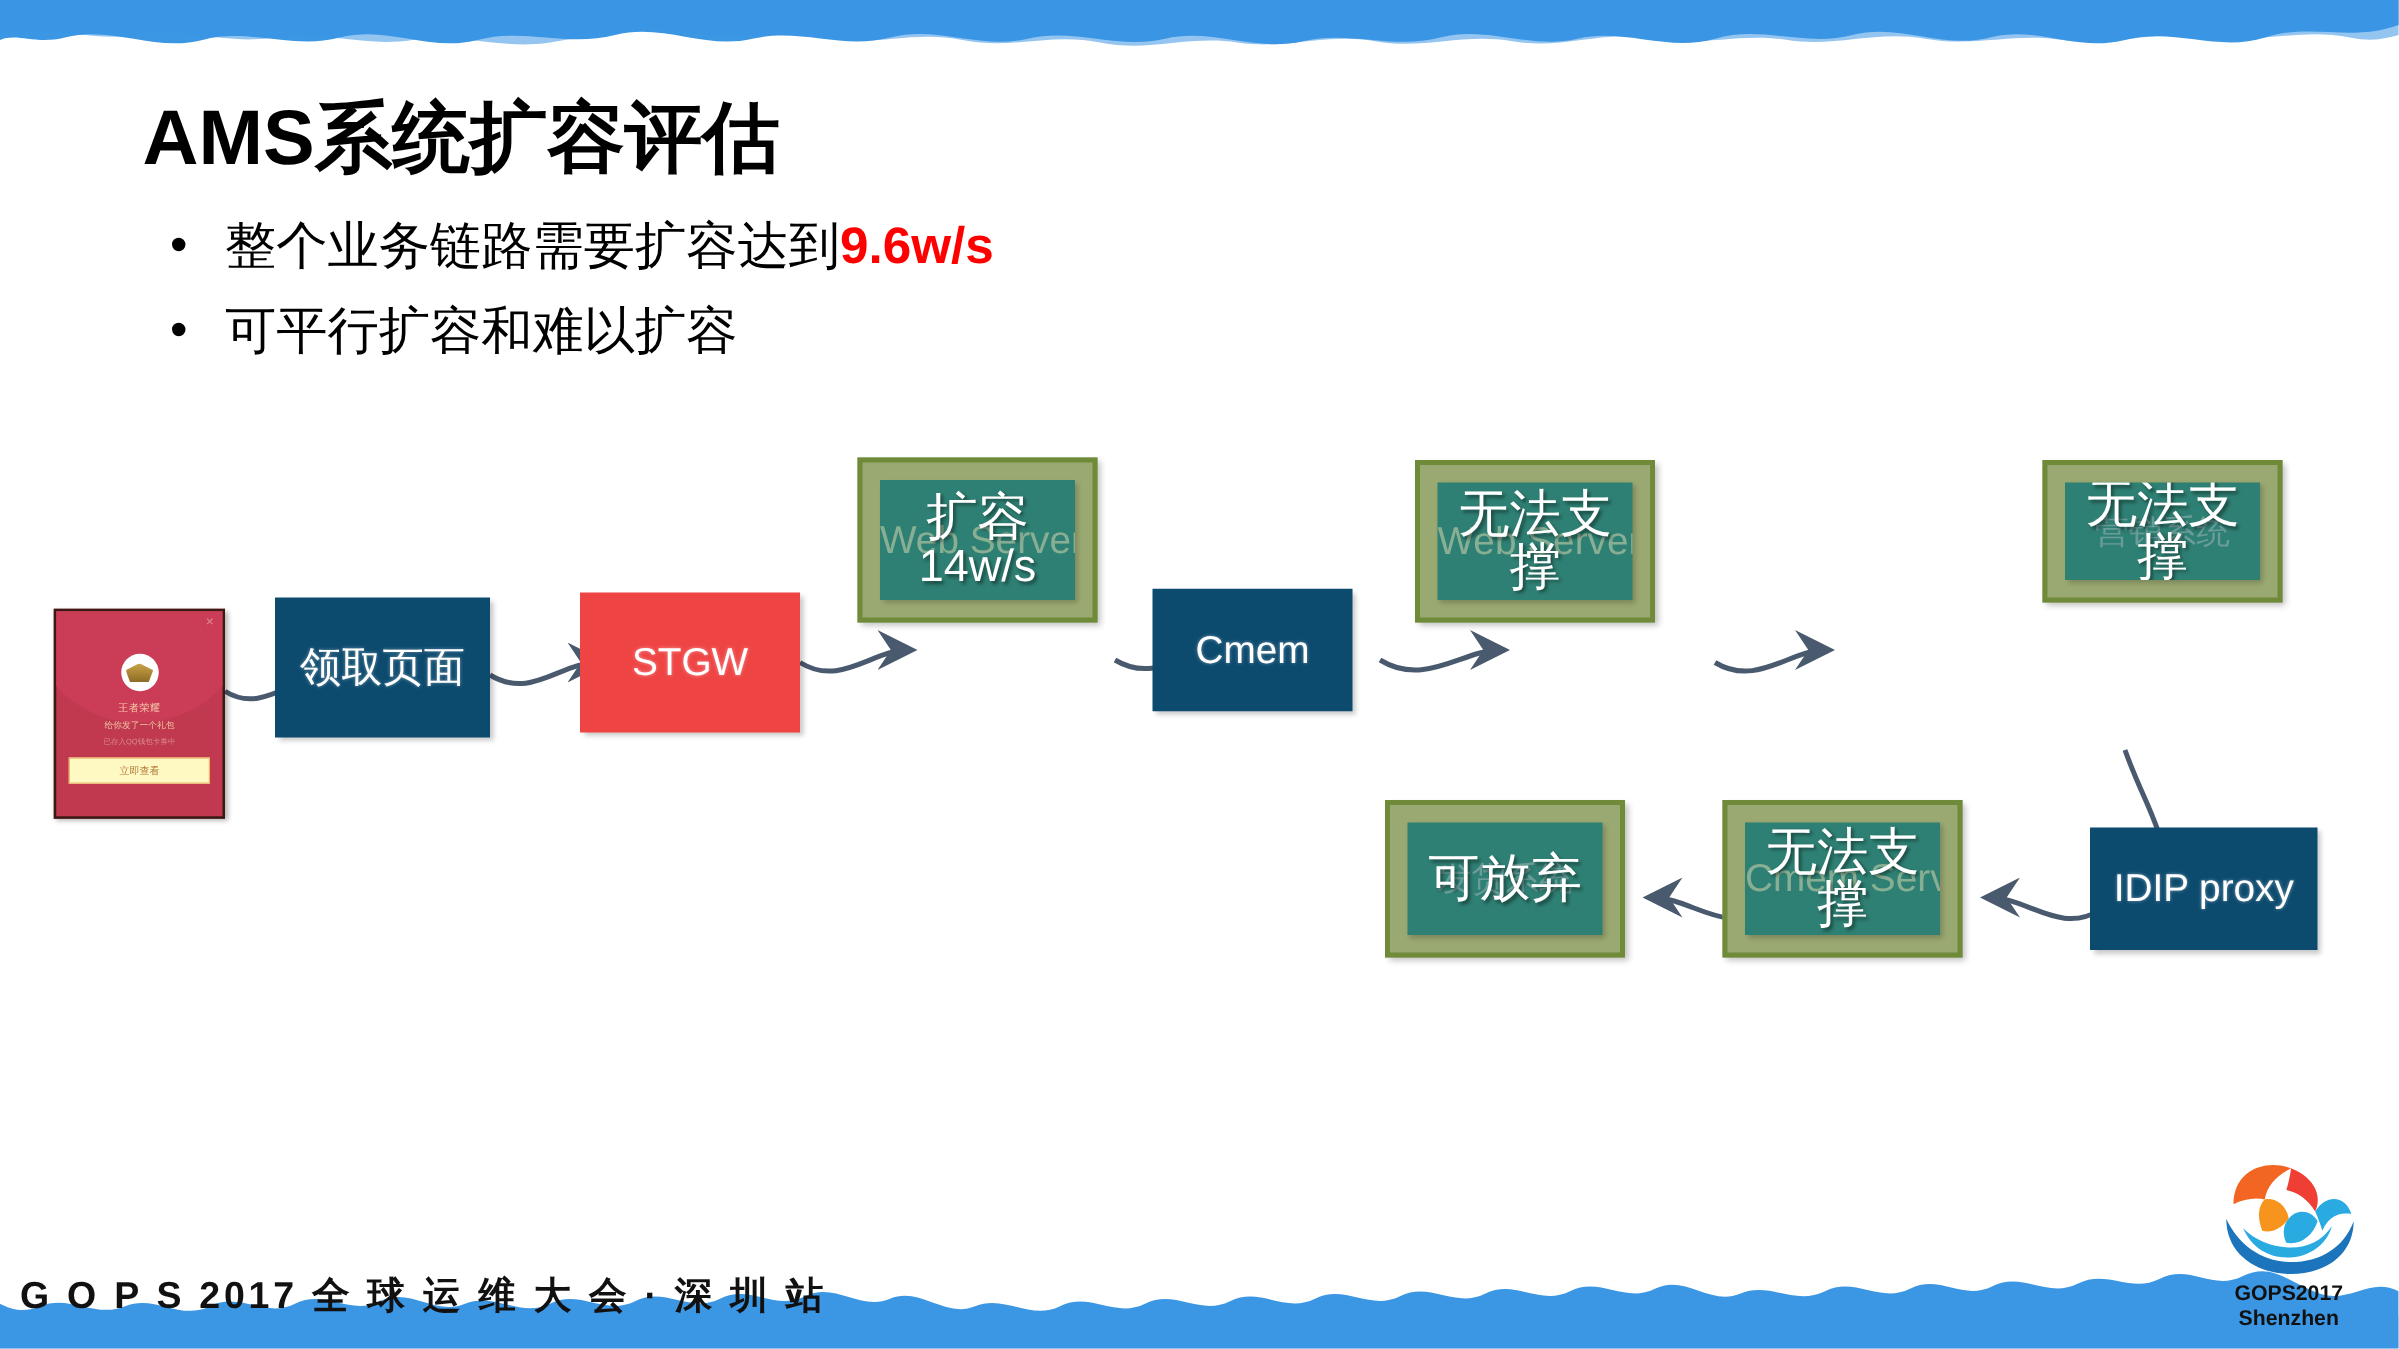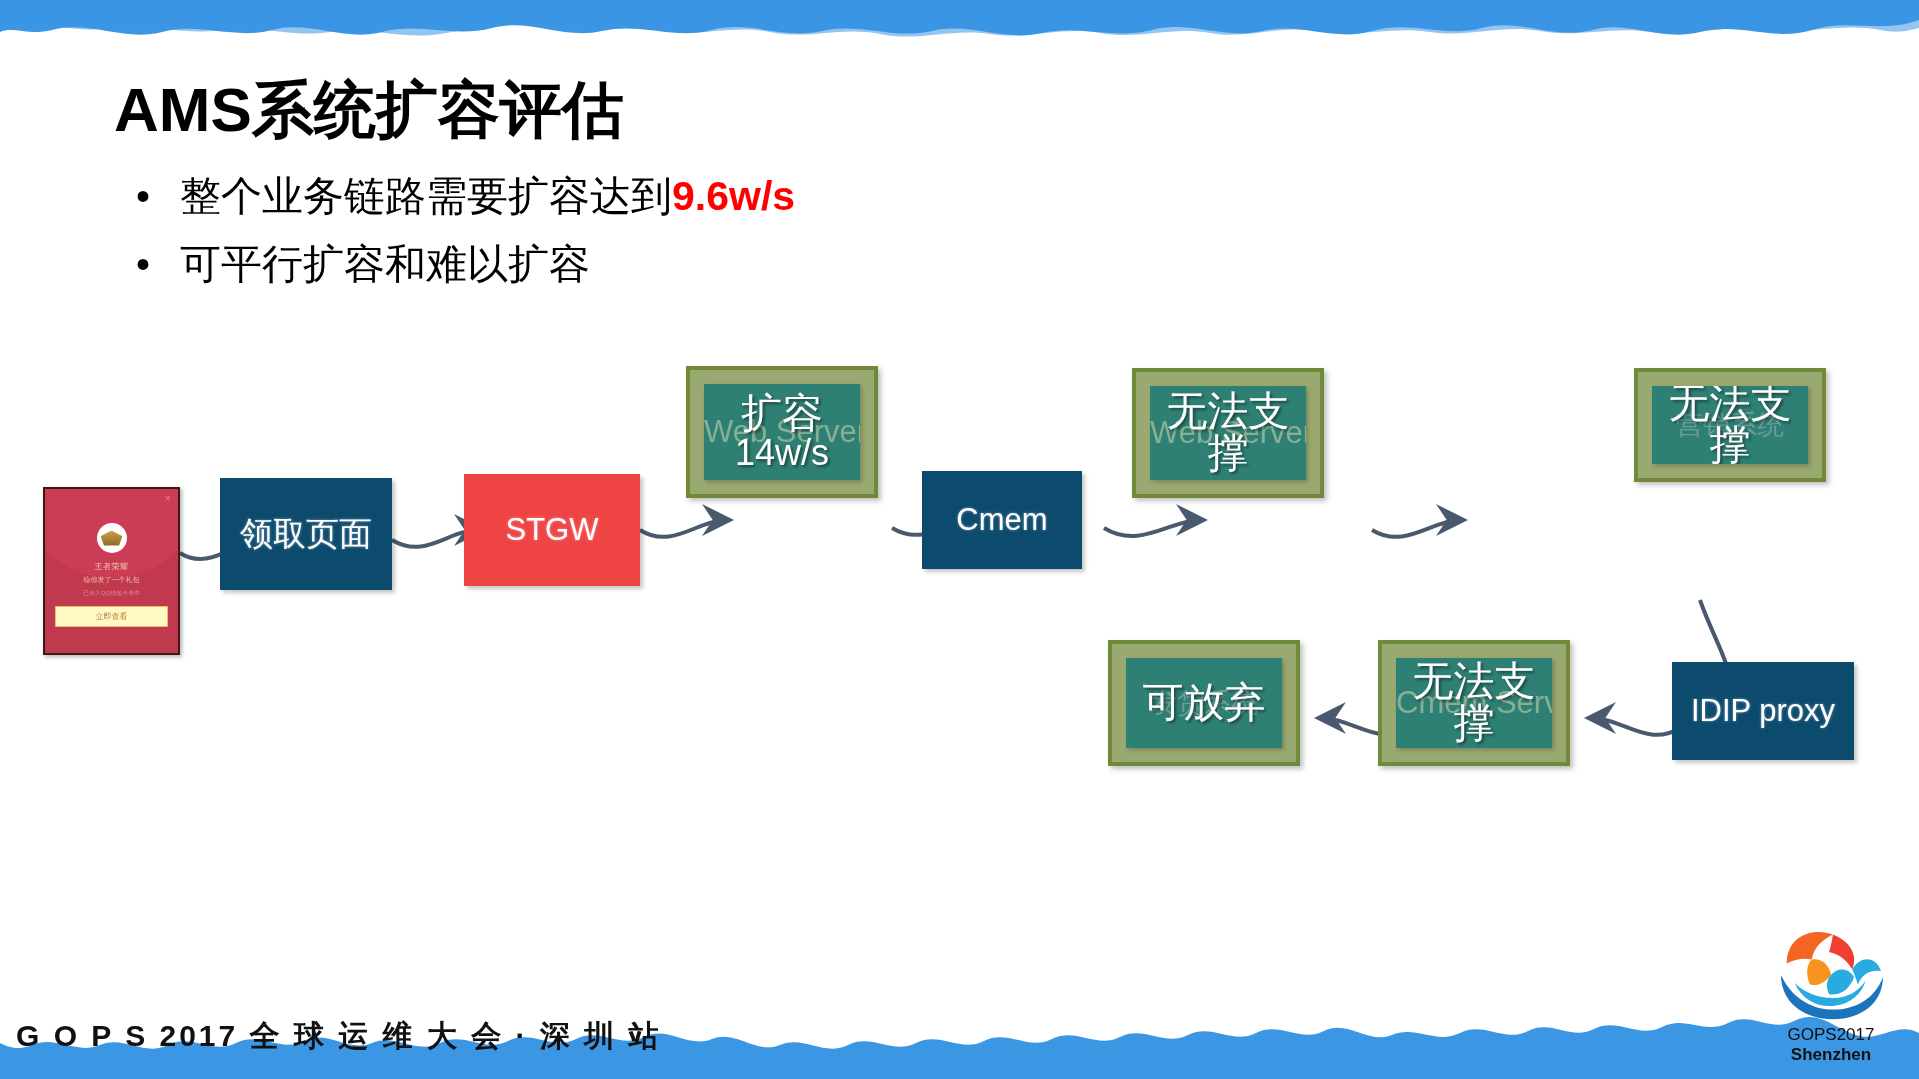--- a/index.html
+++ b/index.html
@@ -126,21 +126,21 @@
     position:absolute;left:16px;bottom:22px;
     font-size:30px;font-weight:bold;color:#111;white-space:nowrap;
     letter-spacing:3px;
     font-family:"Liberation Sans","DejaVu Sans",sans-serif;
   }
   .logo{
     position:absolute;right:22px;bottom:14px;width:132px;height:152px;
     display:flex;flex-direction:column;align-items:center;justify-content:flex-end;
   }
   .logo .mark{width:116px;height:100px;}
-  .logo .l1{font-size:17px;font-weight:normal;color:#111;line-height:20px;}
+  .logo .l1{font-size:17px;font-weight:bold;color:#111;line-height:20px;}
   .logo .l2{font-size:17px;font-weight:bold;color:#111;line-height:20px;}
 </style>
 </head>
 <body>
 
 <div class="slide">
 
   <svg class="band-top" viewBox="0 0 1919 48" preserveAspectRatio="none">
     <path fill="#3B96E4" d="M0,0 H1919 V20 C1880,34 1850,18 1812,30 C1775,42 1740,22 1700,32 C1660,42 1630,20 1592,30
       C1554,40 1520,18 1482,28 C1444,38 1410,20 1372,31 C1334,42 1300,22 1262,31 C1224,40 1190,20 1152,30

